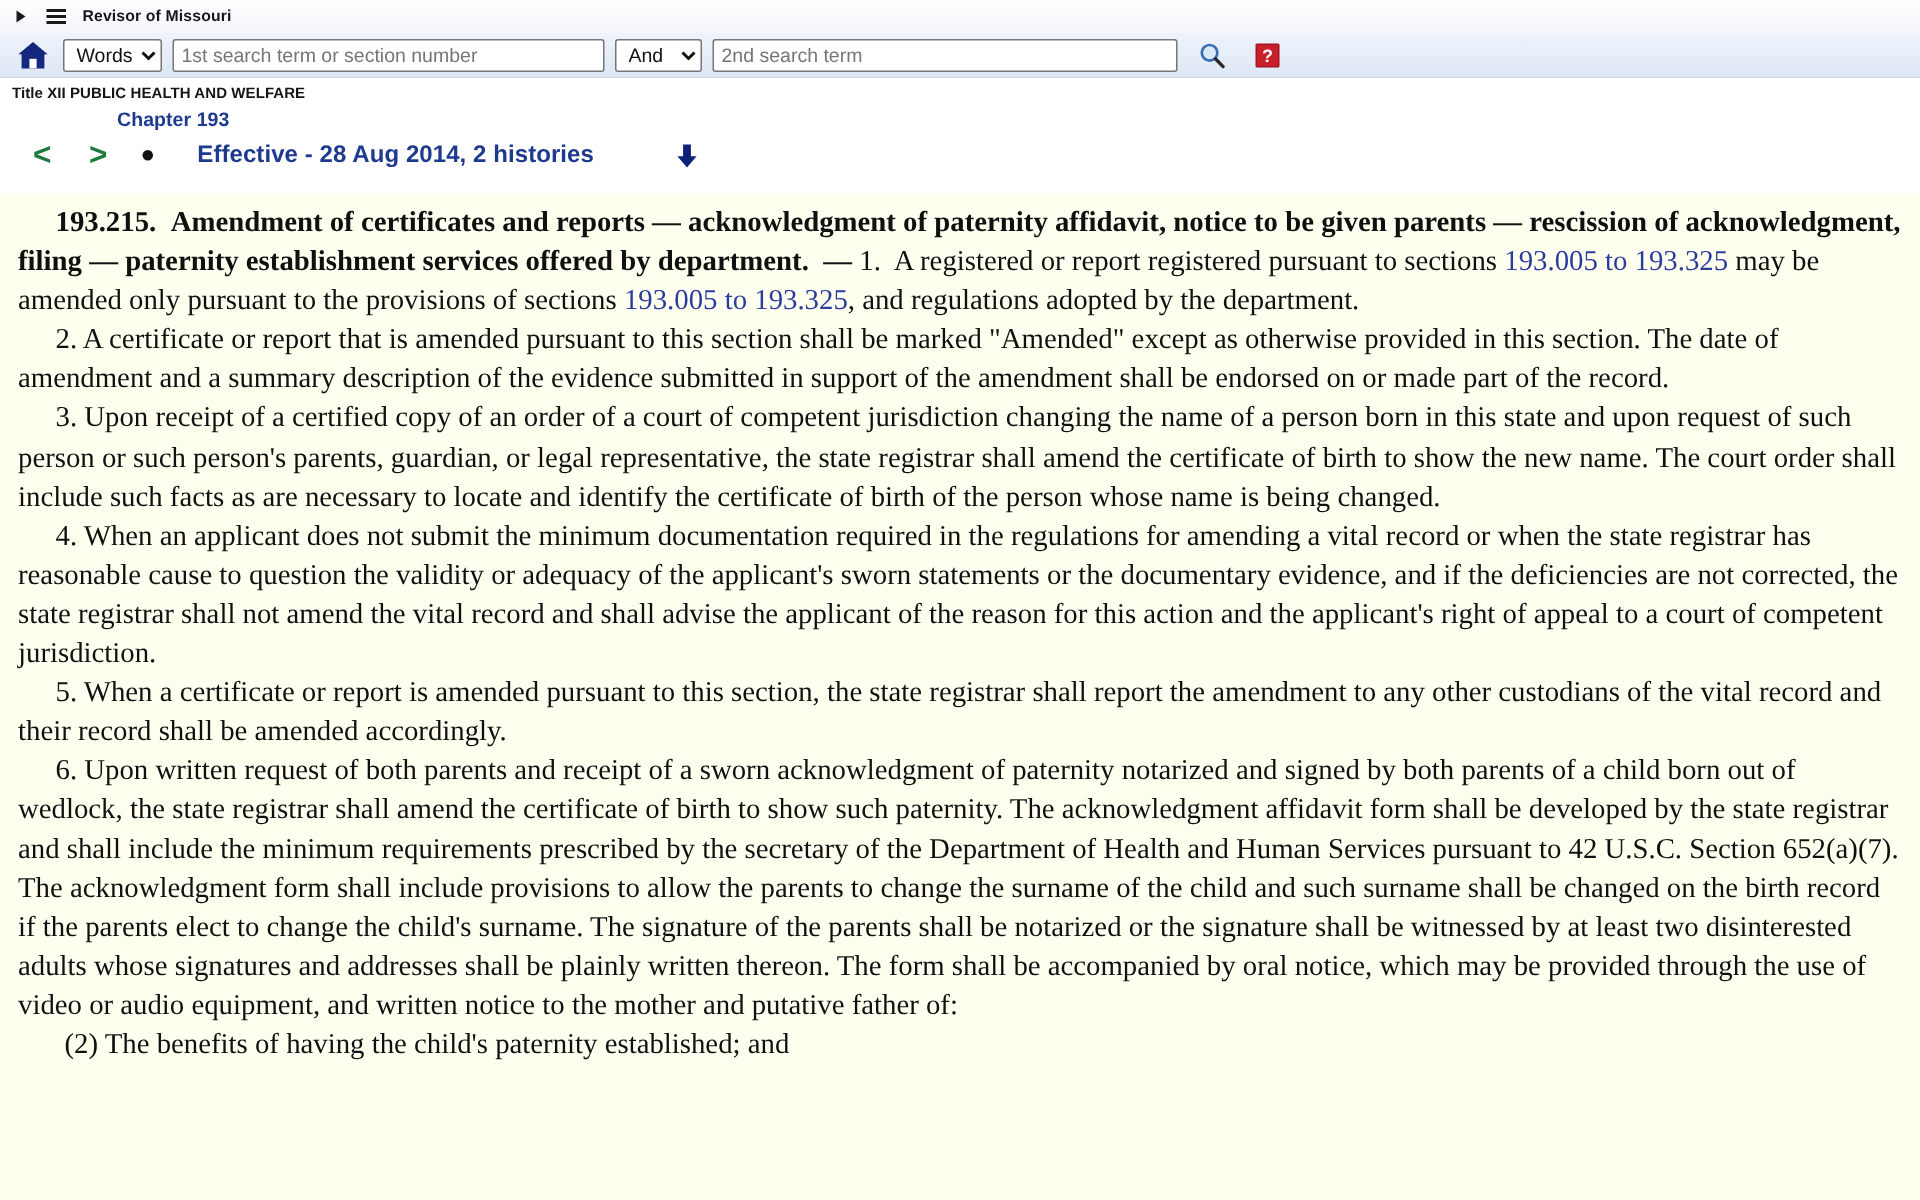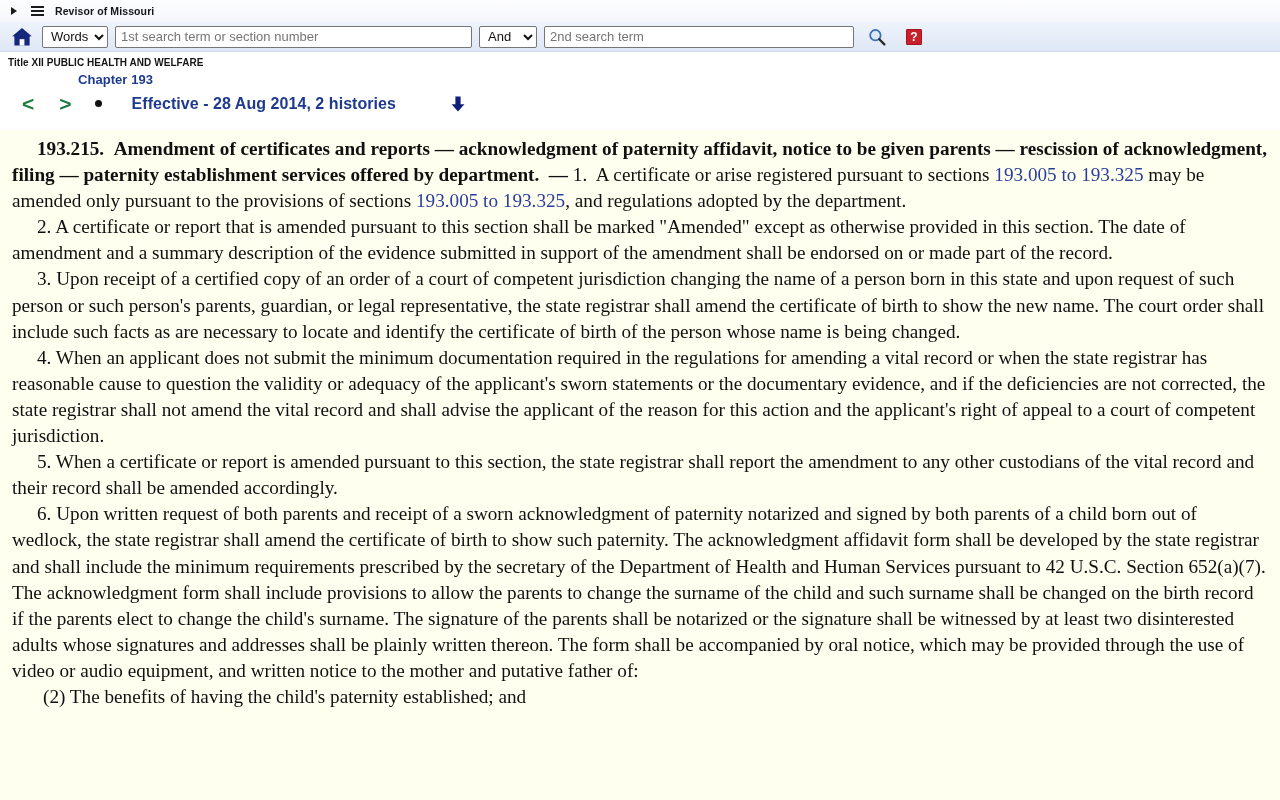--- a/index.html
+++ b/index.html
@@ -94,21 +94,21 @@
     font-size: 13px;
     color: #111;
     background: #ffffff;
     border: 1px solid #767676;
     border-radius: 2px;
     height: 22px;
     padding: 1px 5px;
     box-sizing: border-box;
     outline: none;
   }
-  input.term1 { width: 357px; }
+  input.term1 { width: 288px; }
   input.term2 { width: 310px; }
   input.ctl::placeholder { color: #757575; opacity: 1; }
   .search-go {
     width: 20px; height: 20px;
     position: relative;
     cursor: pointer;
     margin-left: 6px;
     flex: none;
   }
   .help-btn {
@@ -285,21 +285,21 @@
   </div>
 </div>
 
 <div class="doc">
 
   <p>
     <span class="sec-title">193.215.</span>
     <span class="sec-title">&nbsp;</span><span class="sec-title">Amendment of certificates and reports — acknowledgment of paternity affidavit, notice to be given parents — rescission of acknowledgment, filing — paternity establishment services offered by department.</span>
     <span class="sec-title dash">&nbsp;</span><span class="sec-title dash">—</span>
     <span>1.</span>&nbsp;
-    <span>A certificate or arise registered pursuant to sections</span>
+    <span>A registered or report registered pursuant to sections</span>
     <a class="seclink">193.005 to 193.325</a>
     <span>may be amended only pursuant to the provisions of sections</span>
     <a class="seclink">193.005 to 193.325</a><span>, and regulations adopted by the department.</span>
   </p>
 
   <p>2.  A certificate or report that is amended pursuant to this section shall be marked "Amended" except as otherwise provided in this section.  The date of amendment and a summary description of the evidence submitted in support of the amendment shall be endorsed on or made part of the record.</p>
   <p>3.  Upon receipt of a certified copy of an order of a court of competent jurisdiction changing the name of a person born in this state and upon request of such person or such person's parents, guardian, or legal representative, the state registrar shall amend the certificate of birth to show the new name.  The court order shall include such facts as are necessary to locate and identify the certificate of birth of the person whose name is being changed.</p>
   <p>4.  When an applicant does not submit the minimum documentation required in the regulations for amending a vital record or when the state registrar has reasonable cause to question the validity or adequacy of the applicant's sworn statements or the documentary evidence, and if the deficiencies are not corrected, the state registrar shall not amend the vital record and shall advise the applicant of the reason for this action and the applicant's right of appeal to a court of competent jurisdiction.</p>
   <p>5.  When a certificate or report is amended pursuant to this section, the state registrar shall report the amendment to any other custodians of the vital record and their record shall be amended accordingly.</p>
   <p>6.  Upon written request of both parents and receipt of a sworn acknowledgment of paternity notarized and signed by both parents of a child born out of wedlock, the state registrar shall amend the certificate of birth to show such paternity.  The acknowledgment affidavit form shall be developed by the state registrar and shall include the minimum requirements prescribed by the secretary of the Department of Health and Human Services pursuant to 42 U.S.C. Section 652(a)(7).  The acknowledgment form shall include provisions to allow the parents to change the surname of the child and such surname shall be changed on the birth record if the parents elect to change the child's surname.  The signature of the parents shall be notarized or the signature shall be witnessed by at least two disinterested adults whose signatures and addresses shall be plainly written thereon.  The form shall be accompanied by oral notice, which may be provided through the use of video or audio equipment, and written notice to the mother and putative father of:</p>

